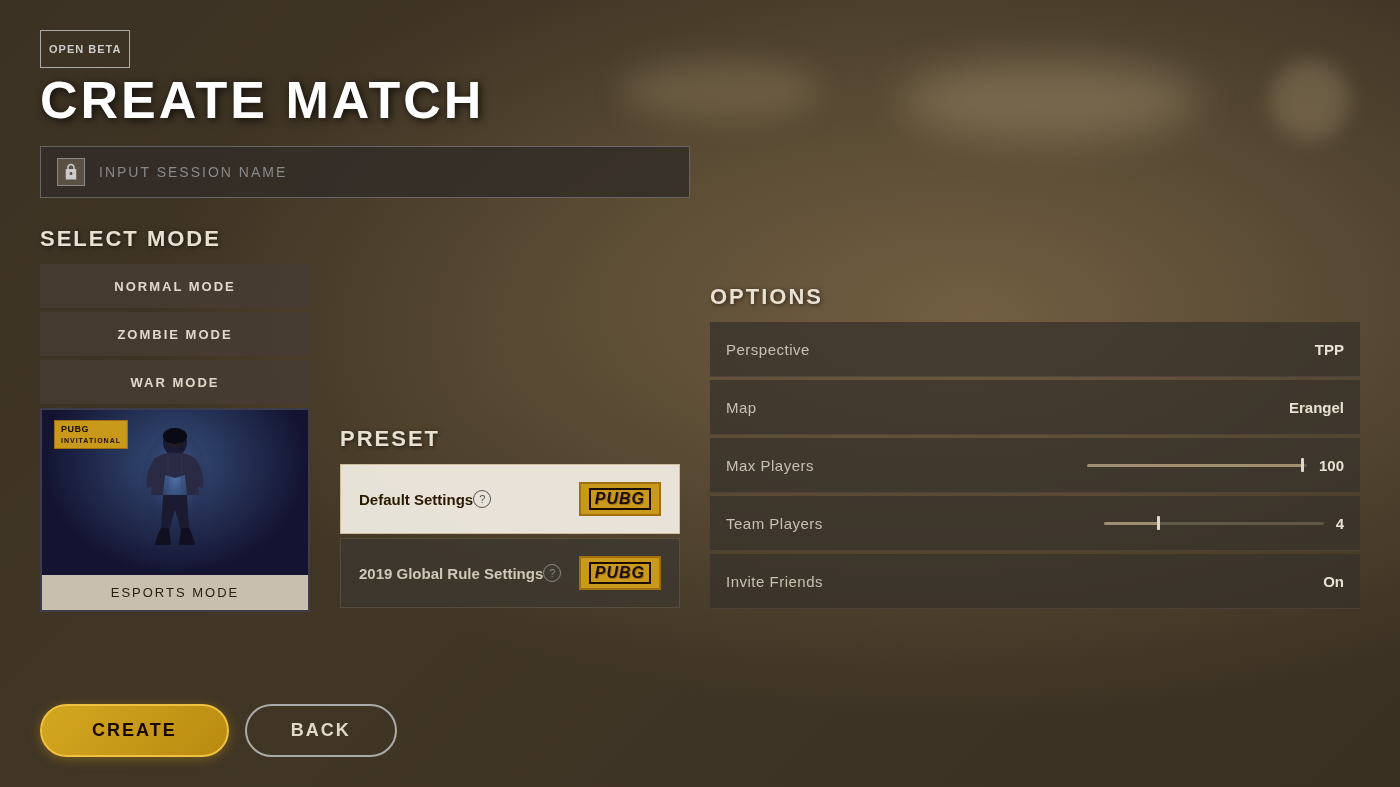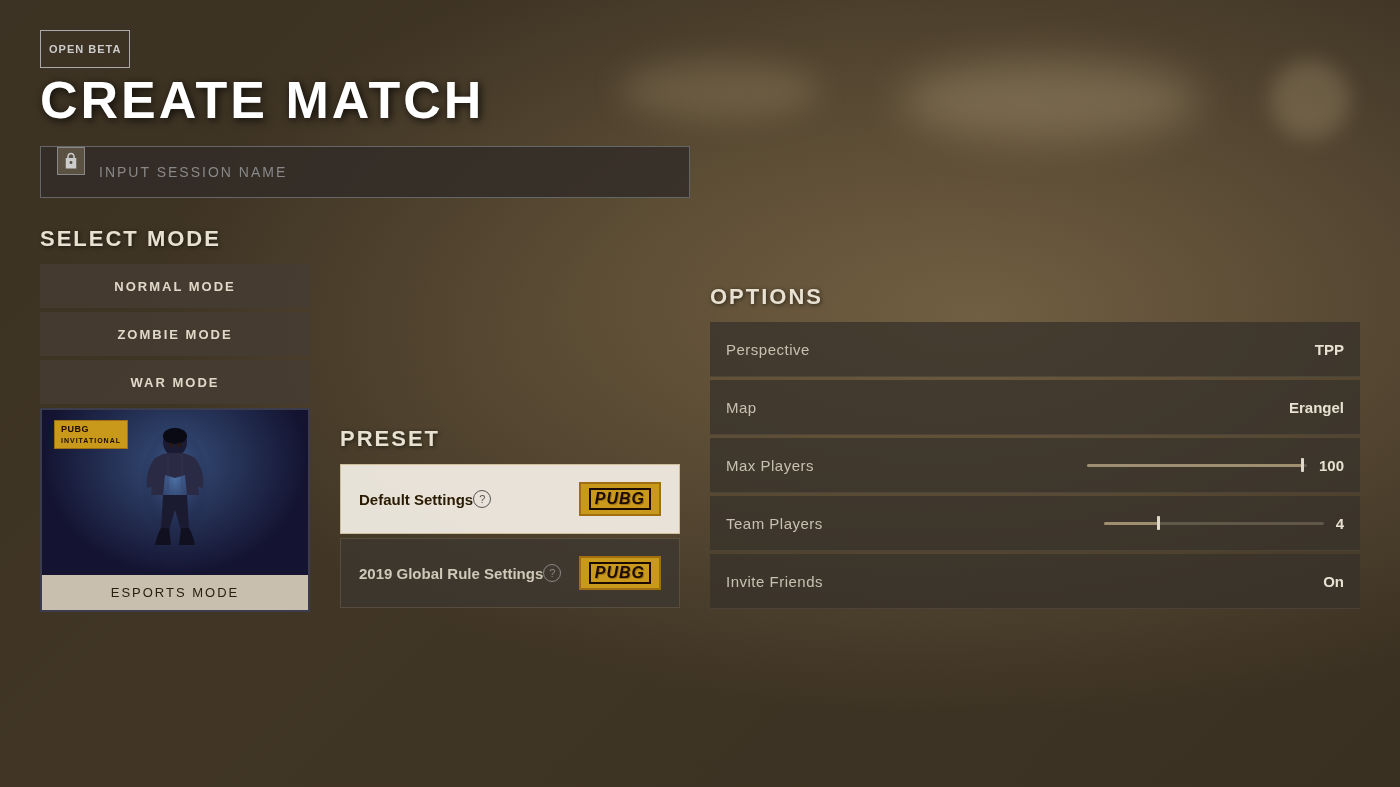--- a/index.html
+++ b/index.html
@@ -84,20 +84,21 @@
       text-transform: uppercase;
       letter-spacing: 3px;
       line-height: 1;
       margin-bottom: 20px;
       text-shadow: 2px 2px 8px rgba(0,0,0,0.8);
     }
 
     
     .session-input-container {
       display: flex;
+      align-items: center;
       background: rgba(50,45,40,0.85);
       border: 1px solid #666;
       width: 650px;
       height: 52px;
       margin-bottom: 28px;
       padding: 0 16px;
       gap: 14px;
     }
 
     .lock-icon {
@@ -566,14 +567,18 @@
 
       <div class="options-row">
         <span class="options-label">Invite Friends</span>
         <span class="options-value">On</span>
       </div>
     </div>
 
   </div>
 
   
+  <div class="bottom-buttons">
+    <button class="btn-create">CREATE</button>
+    <button class="btn-back">BACK</button>
+  </div>
 
 </div>
 
 </body></html>

